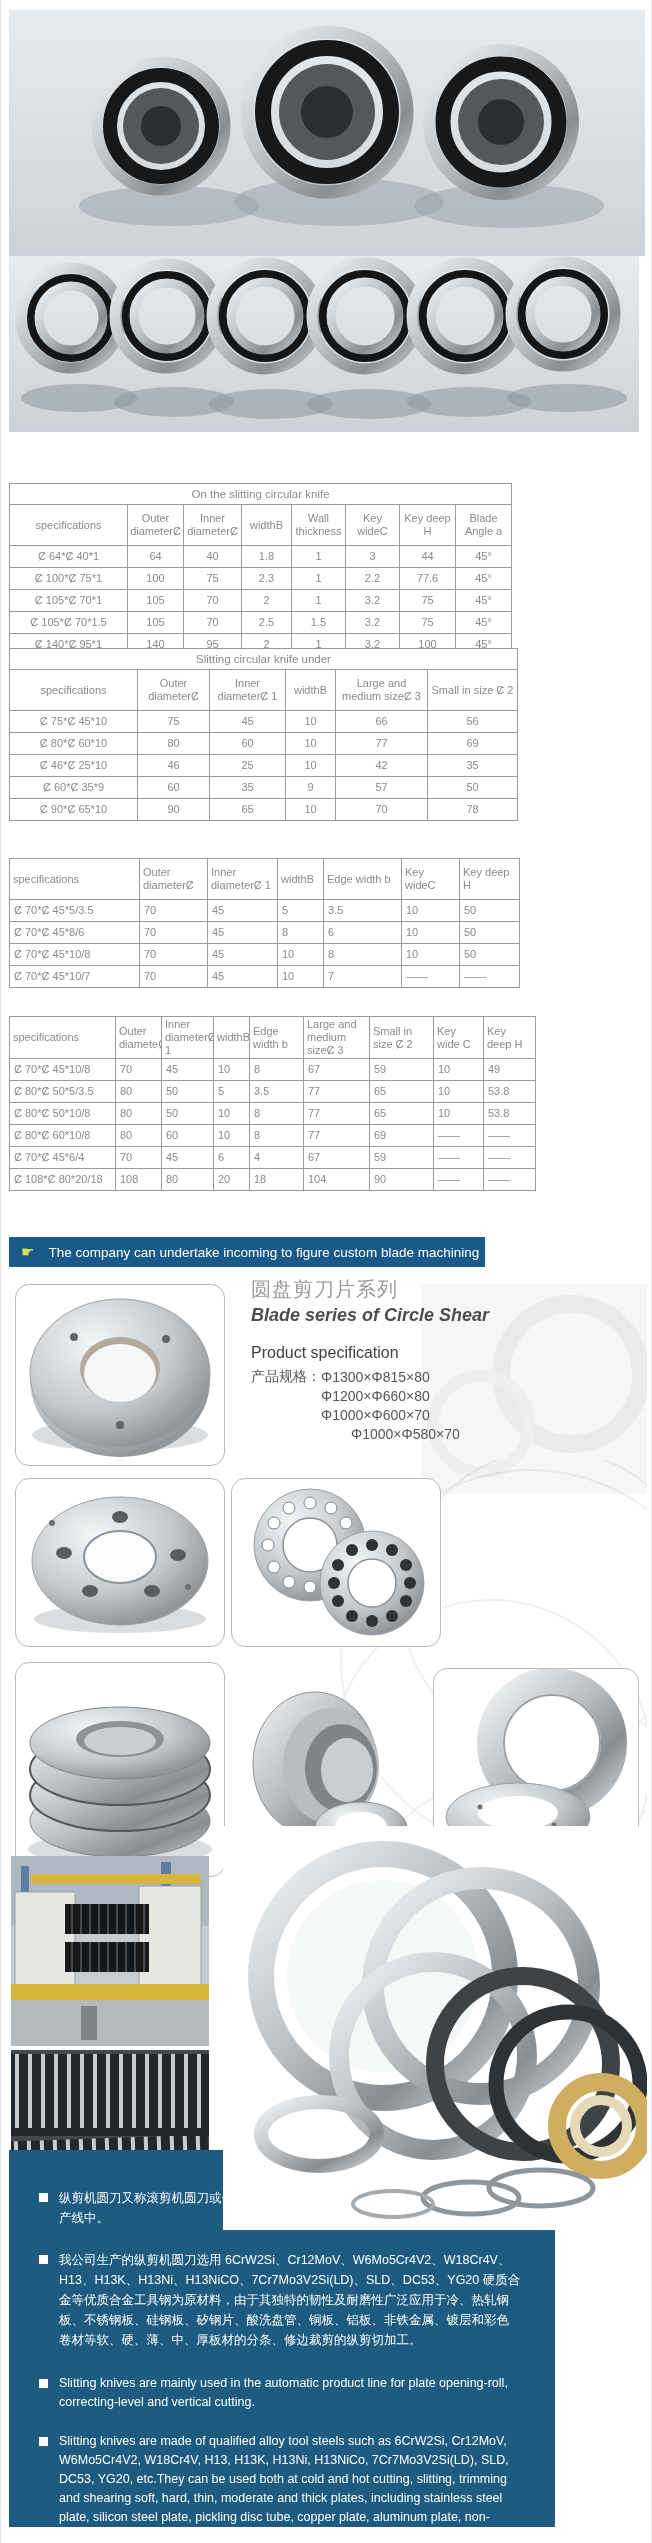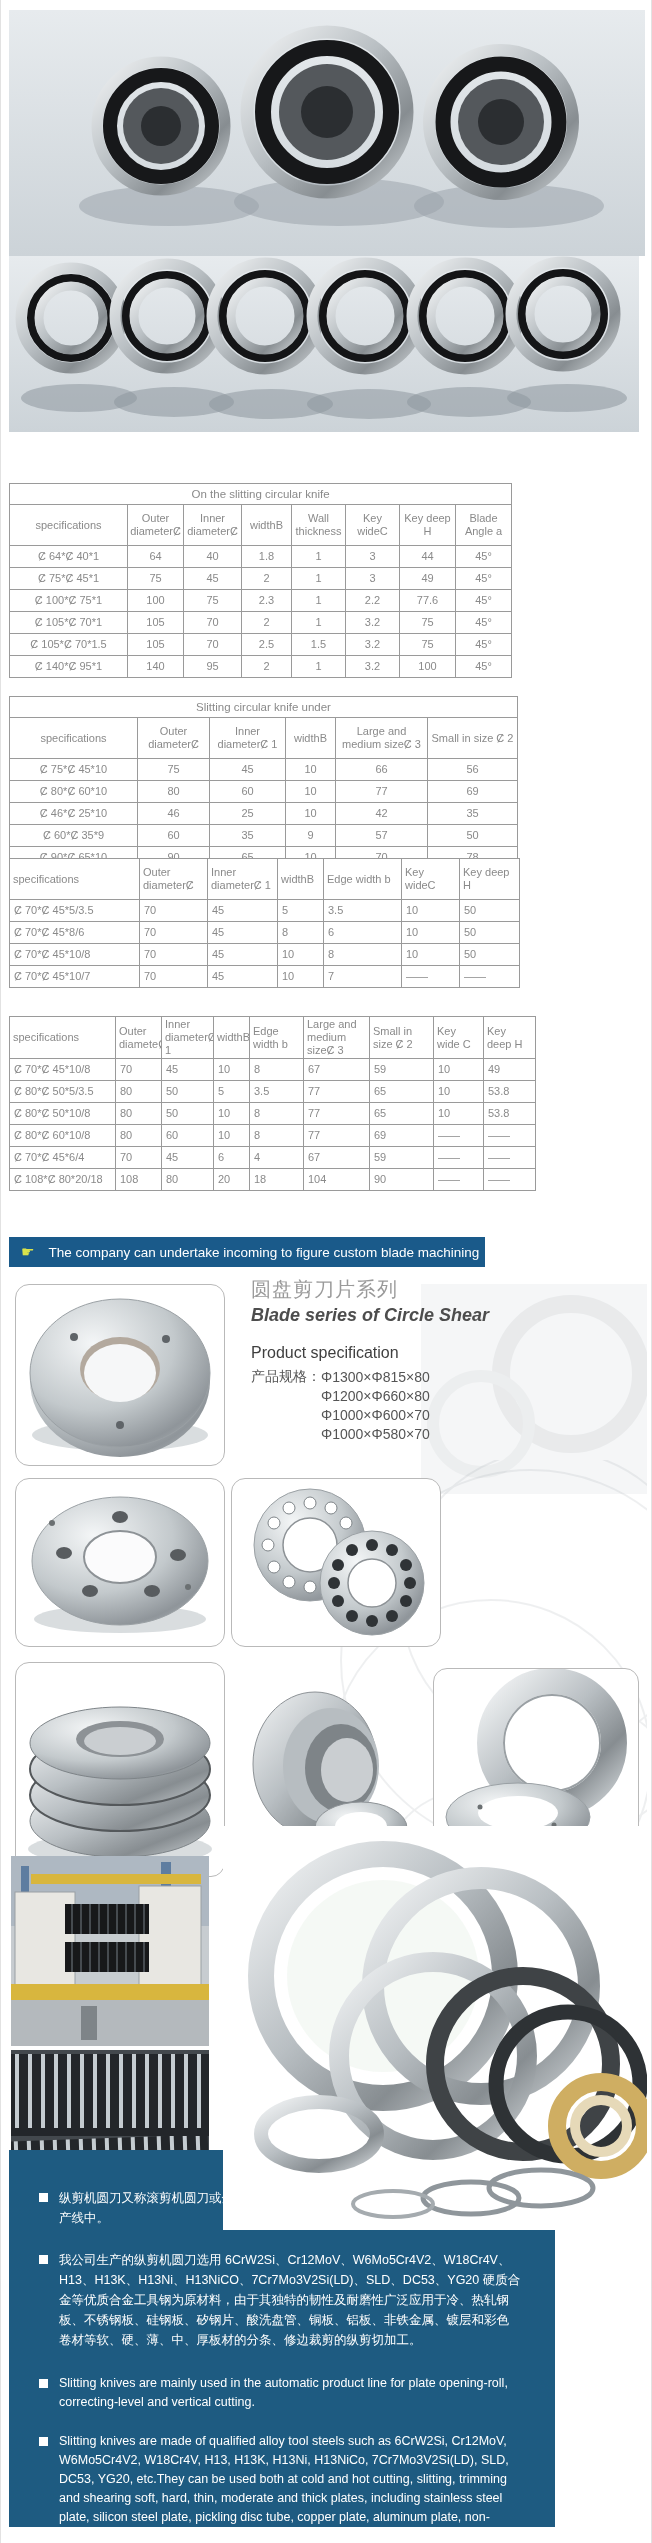--- a/index.html
+++ b/index.html
@@ -145,30 +145,20 @@
           <td>Ȼ 64*Ȼ 40*1</td>
           <td>64</td>
           <td>40</td>
           <td>1.8</td>
           <td>1</td>
           <td>3</td>
           <td>44</td>
           <td>45°</td>
         </tr>
         <tr>
-          <td>Ȼ 75*Ȼ 45*1</td>
-          <td>75</td>
-          <td>45</td>
-          <td>2</td>
-          <td>1</td>
-          <td>3</td>
-          <td>49</td>
-          <td>45°</td>
-        </tr>
-        <tr>
           <td>Ȼ 100*Ȼ 75*1</td>
           <td>100</td>
           <td>75</td>
           <td>2.3</td>
           <td>1</td>
           <td>2.2</td>
           <td>77.6</td>
           <td>45°</td>
         </tr>
         <tr>
@@ -196,21 +186,21 @@
           <td>140</td>
           <td>95</td>
           <td>2</td>
           <td>1</td>
           <td>3.2</td>
           <td>100</td>
           <td>45°</td>
         </tr>
       </tbody>
     </table>
-  <table class="spec abs" style="left:8px;top:696px;width:508px;">
+  <table class="spec abs" style="left:8px;top:648px;width:508px;">
       <colgroup>
         <col style="width:128px">
         <col style="width:72px">
         <col style="width:76px">
         <col style="width:50px">
         <col style="width:92px">
         <col style="width:90px">
       </colgroup>
       <tbody>
         <tr class="ttl">
@@ -455,21 +445,21 @@
   <div class="abs" style="left:250px;top:1276px;width:320px;">
     <div class="zh-title">圆盘剪刀片系列</div>
     <div class="en-title" style="margin-top:2px;font-style:italic;">Blade series of Circle Shear</div>
     <div class="spec-head" style="margin-top:18px;">Product specification</div>
     <div class="spec-row" style="margin-top:6px;">
       <span>产品规格：</span>
       <span>
         <span class="spec-line" style="display:block;">Φ1300×Φ815×80</span>
         <span class="spec-line" style="display:block;">Φ1200×Φ660×80</span>
         <span class="spec-line" style="display:block;">Φ1000×Φ600×70</span>
-        <span class="spec-line" style="display:block;">Φ1000×Φ580×70</span>
+        <span class="spec-line" style="display:block;margin-left:30px;">Φ1000×Φ580×70</span>
       </span>
     </div>
   </div>
 
   <div class="abs card" style="left:14px;top:1478px;width:208px;height:167px;">
     <svg width="208" height="167" viewBox="0 0 208 167">
       <ellipse cx="104" cy="140" rx="86" ry="14" fill="#c9ced2" opacity="0.7"></ellipse>
       <ellipse cx="104" cy="82" rx="88" ry="64" fill="url(#metr)" stroke="#9aa0a4" stroke-width="1"></ellipse>
       <ellipse cx="104" cy="78" rx="36" ry="26" fill="#fbfbfc" stroke="#8d9296" stroke-width="2"></ellipse>
       <ellipse cx="48" cy="74" rx="8" ry="6" fill="#585c5f"></ellipse>

